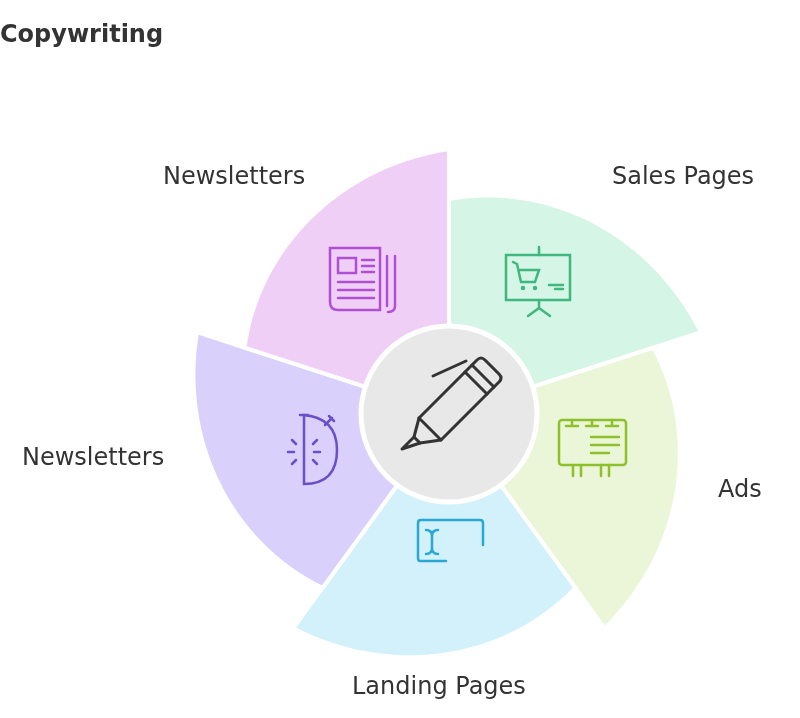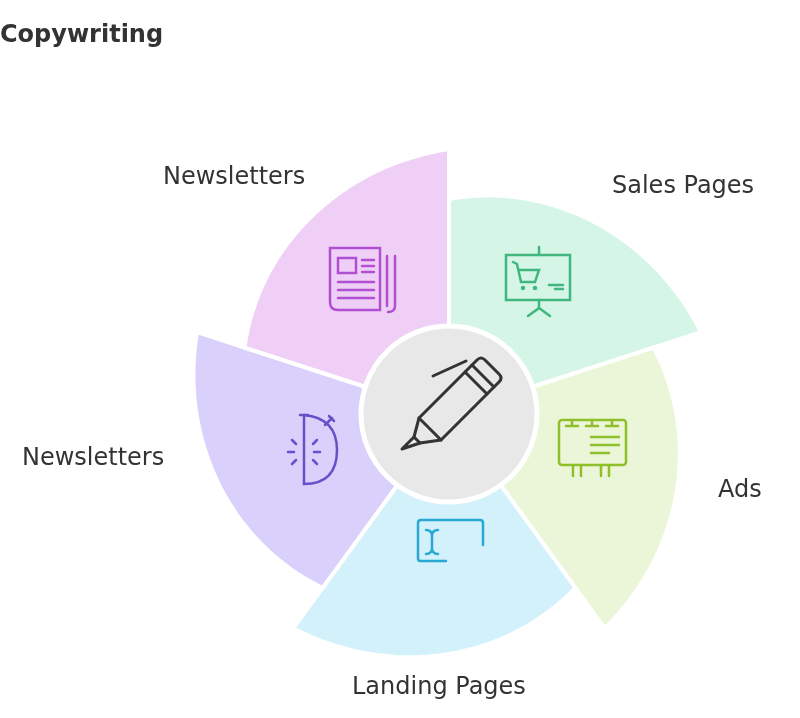--- a/index.html
+++ b/index.html
@@ -62,17 +62,17 @@
   </g>
 
   <g fill="none" stroke="#6a4fc9" stroke-width="2.5" stroke-linecap="round">
     <path d="M304,415 L304,484 Q337,484 337,450 Q337,418 304,415"></path>
     <path d="M300,415 L308,415"></path>
     <path d="M325,425 L332,418 M329,416 L334,421"></path>
     <path d="M288,452 L294,452 M292,440 L296,444 M292,464 L296,460 M314,452 L320,452 M313,444 L317,440 M313,460 L317,464"></path>
   </g>
 </svg>
 
-<div class="label" style="left:612px;top:162px;margin-top:9px;">Sales Pages</div>
+<div class="label" style="left:612px;top:162px;">Sales Pages</div>
 <div class="label" style="left:718px;top:443px;margin-top:32px;">Ads</div>
 <div class="label" style="left:352px;top:672px;">Landing Pages</div>
 <div class="label" style="left:22px;top:443px;">Newsletters</div>
 <div class="label" style="left:127px;top:162px;margin-left:36px;">Newsletters</div>
 
 </body></html>

